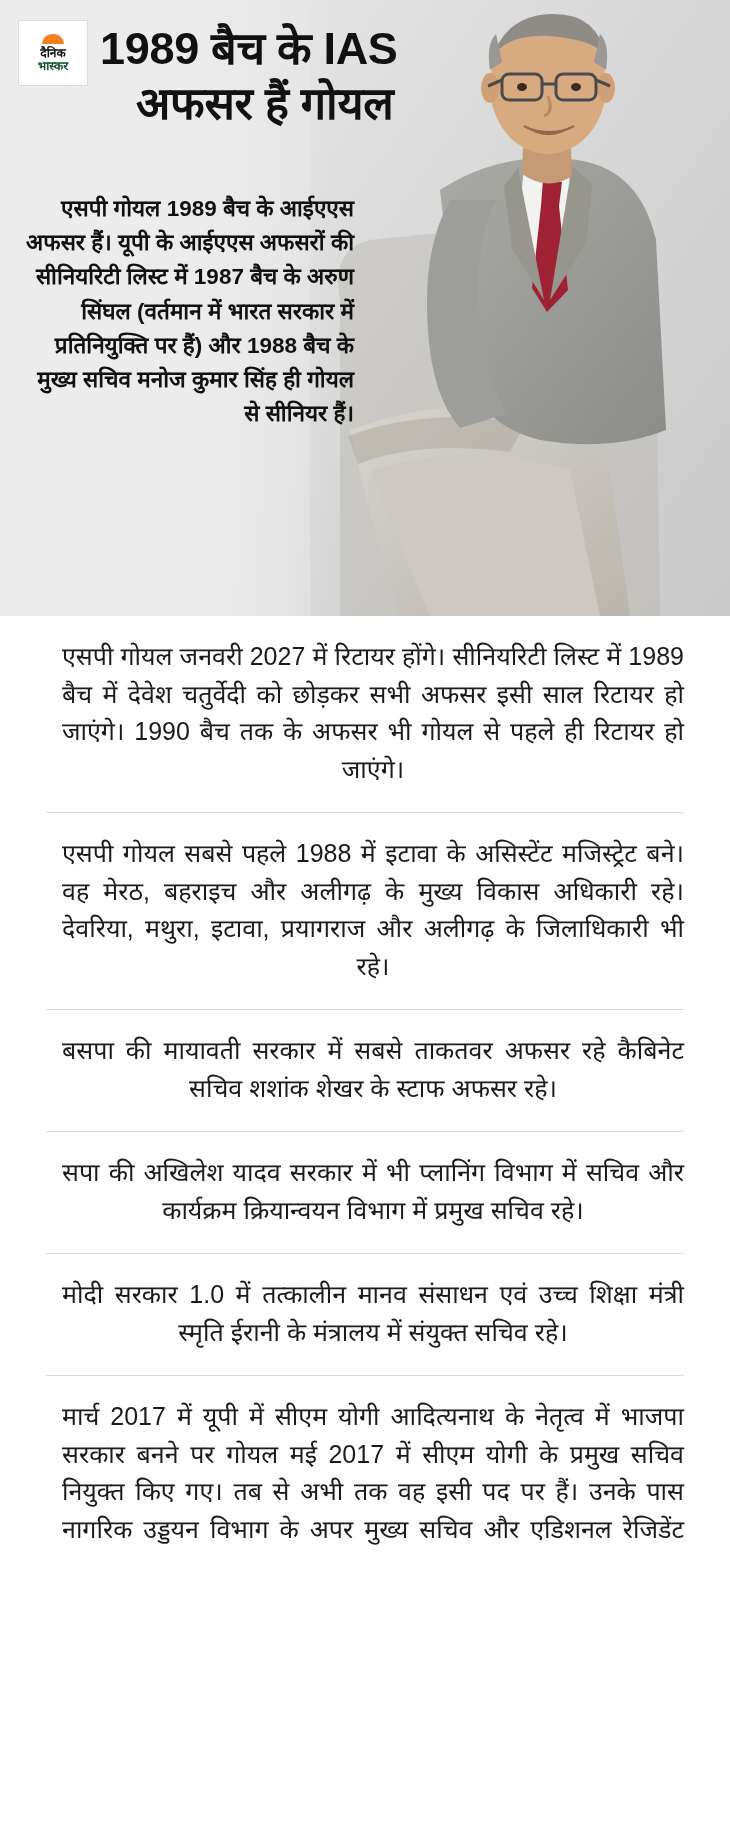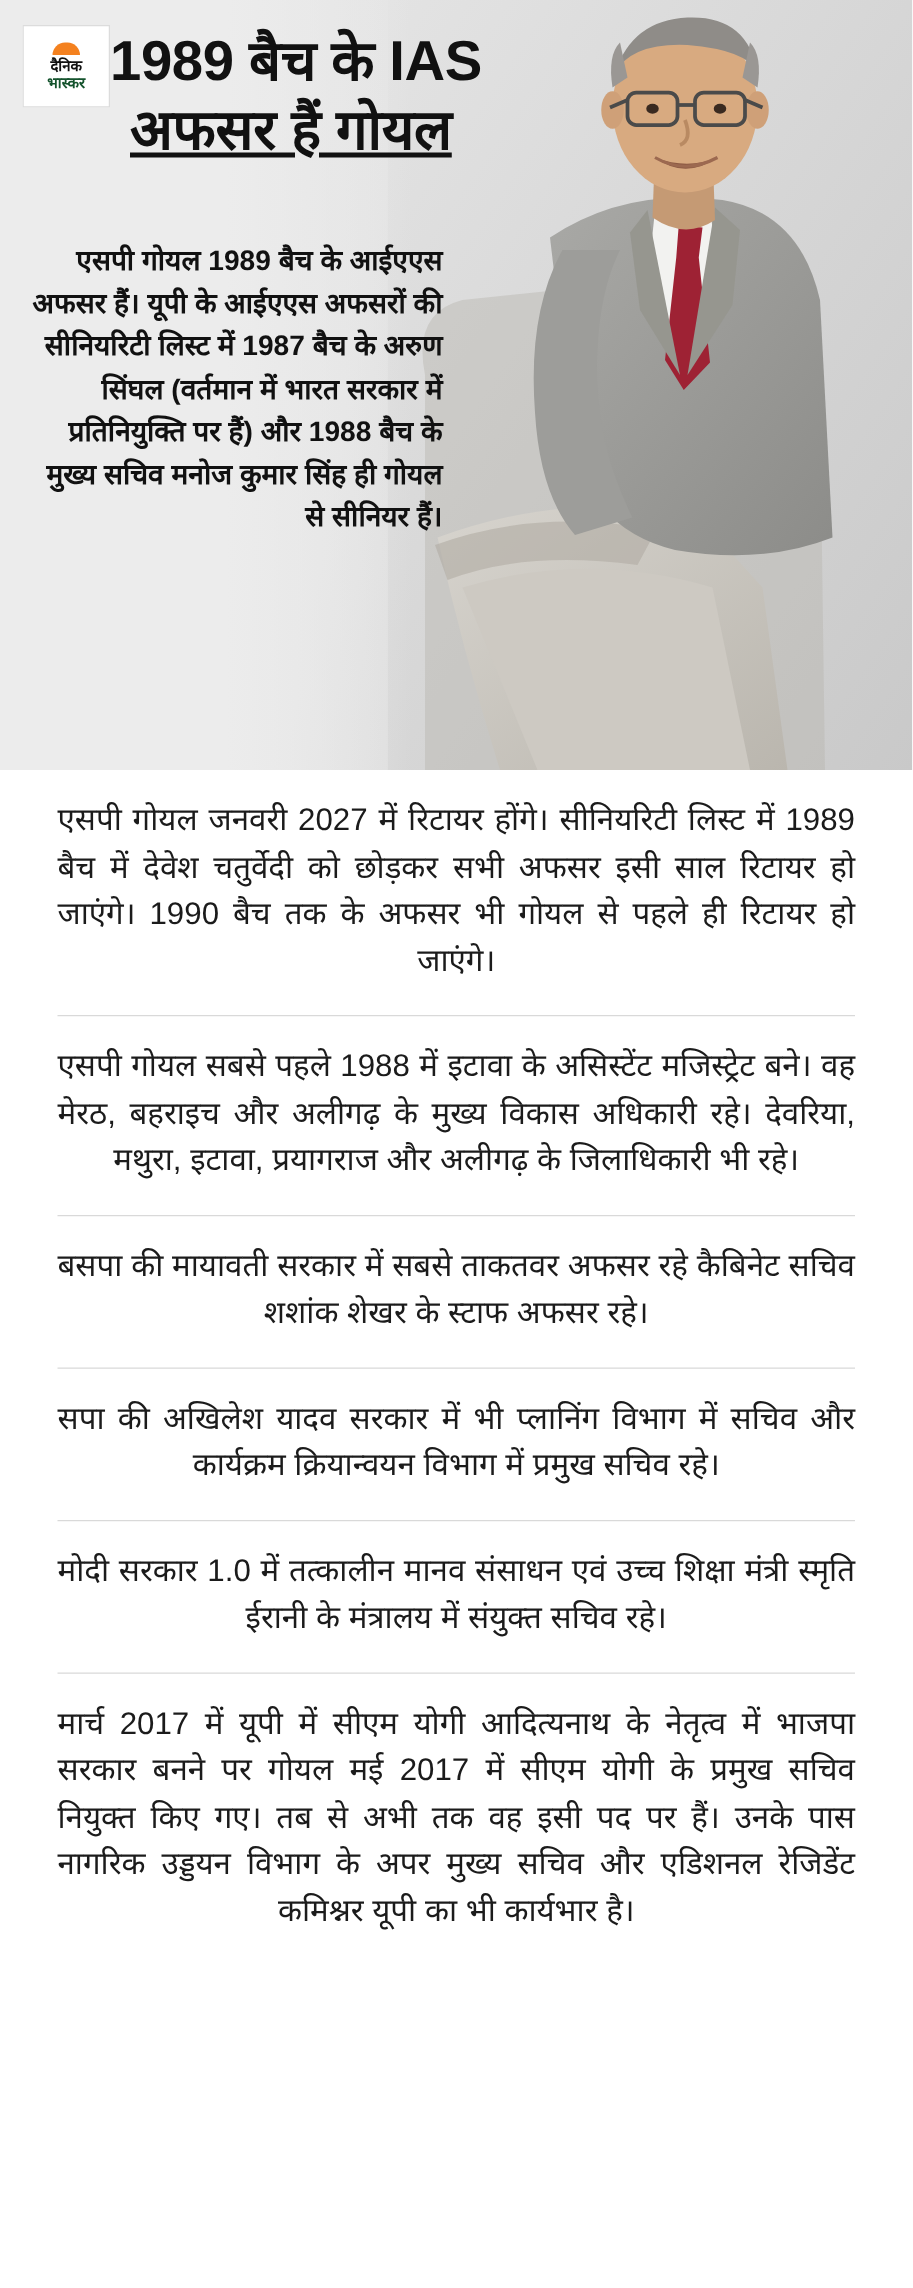--- a/index.html
+++ b/index.html
@@ -57,29 +57,29 @@
     width: 22px; height: 10px;
     background: #f4811f;
     border-radius: 11px 11px 0 0;
     margin-bottom: 3px;
   }
   .logo .l1 { font-size: 12px; font-weight: bold; color: #111; }
   .logo .l2 { font-size: 12px; font-weight: bold; color: #14532d; }
 
   .headline {
     position: absolute;
-    left: 88px; top: 22px;
+    left: 100px; top: 22px;
     width: 420px;
     font-size: 45px;
     font-weight: bold;
     color: #111111;
     line-height: 1.22;
     letter-spacing: -0.3px;
   }
-  .headline .l2 { display: block; margin-left: 16px; text-decoration: underline; }
+  .headline .l2 { display: block; margin-left: 36px; }
 
   .hero-body {
     position: absolute;
     left: 24px; top: 192px;
     width: 330px;
     font-size: 22.5px;
     font-weight: bold;
     color: #111111;
     line-height: 1.52;
     text-align: right;
@@ -94,20 +94,21 @@
   .para {
     padding: 22px 46px 24px 46px;
     font-size: 25px;
     line-height: 1.5;
     color: #1b1b1b;
     text-align: center;
   }
   .para.justified {
     text-align: justify;
     text-align-last: center;
+    margin-left: 16px;
   }
   .divider {
     height: 1px;
     margin: 0 46px;
     background: #d9d9d9;
   }
 </style>
 </head>
 <body>
 

